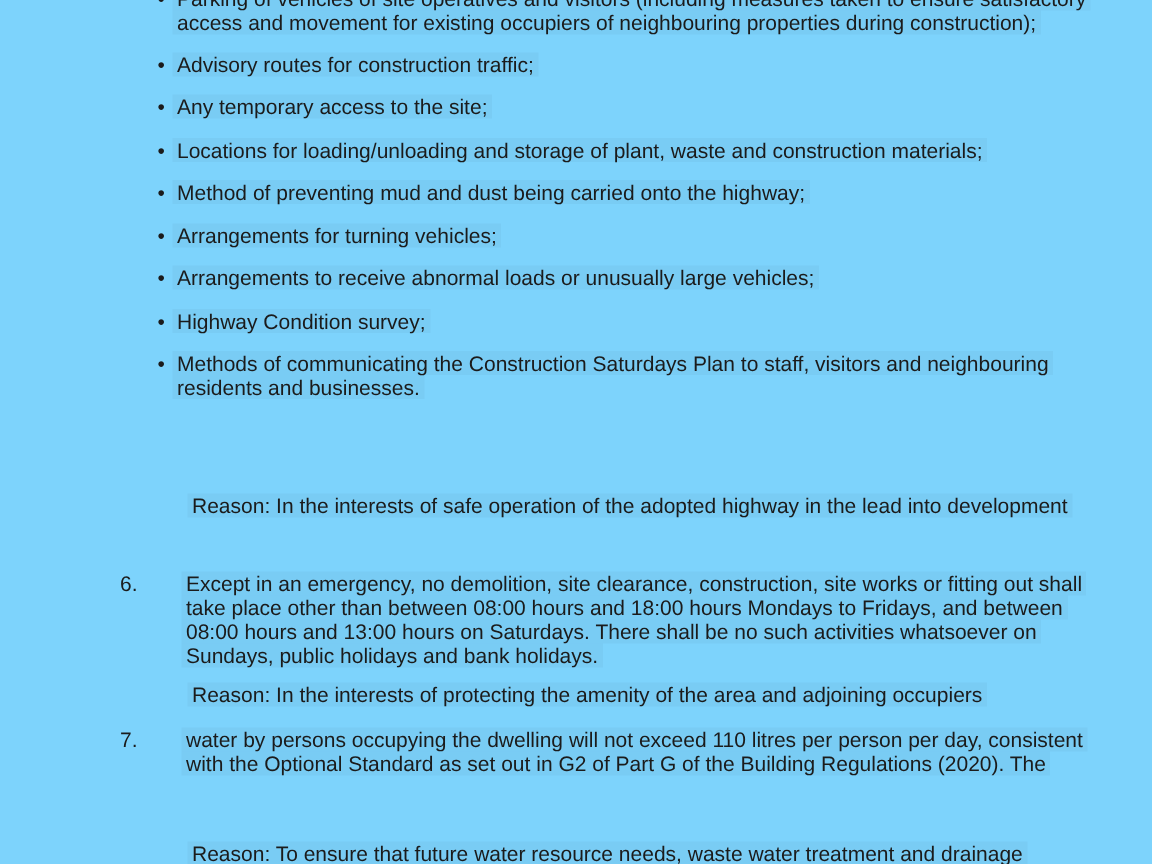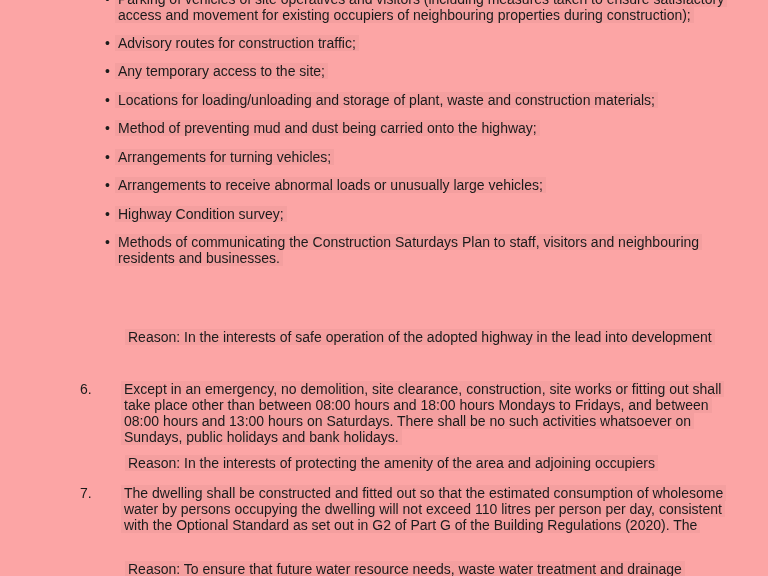--- a/index.html
+++ b/index.html
@@ -4,21 +4,21 @@
 <style>
   html, body {
     margin: 0;
     padding: 0;
     background: #ffffff;
   }
   .page {
     position: relative;
     width: 768px;
     height: 576px;
-    background: #fca5a5;
+    background: #7dd3fc;
     overflow: hidden;
     font-family: "Liberation Sans", sans-serif;
     font-size: 14px;
     color: #1b1b1b;
   }
   .block {
     position: absolute;
   }
   .line {
     height: 16px;
@@ -144,21 +144,20 @@
     </div>
   </div>
 
   <div class="block reason" style="top:455px">
     <div class="line">Reason: In the interests of protecting the amenity of the area and adjoining occupiers</div>
   </div>
 
   <div class="block cond" style="top:485px">
     <span class="num">7.</span>
     <div class="txt">
-      <div class="line">The dwelling shall be constructed and fitted out so that the estimated consumption of wholesome</div>
       <div class="line">water by persons occupying the dwelling will not exceed 110 litres per person per day, consistent</div>
       <div class="line">with the Optional Standard as set out in G2 of Part G of the Building Regulations (2020). The</div>
     </div>
   </div>
 
   <div class="block reason" style="top:561px">
     <div class="line">Reason: To ensure that future water resource needs, waste water treatment and drainage</div>
   </div>
 
 </div>

